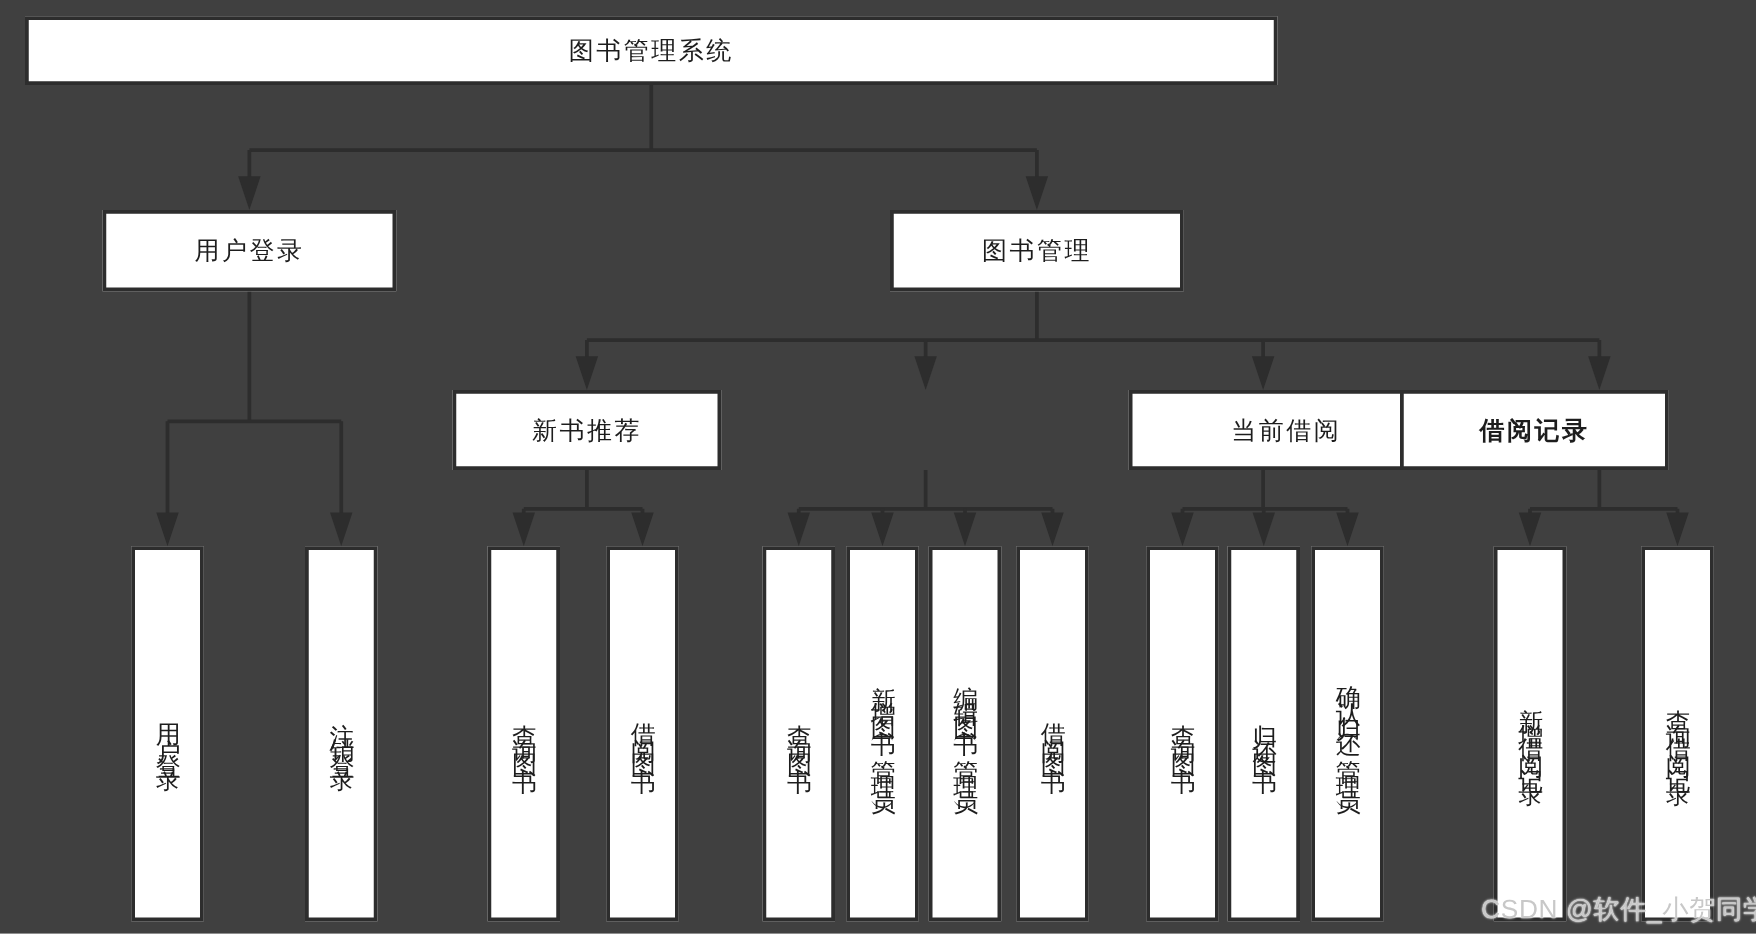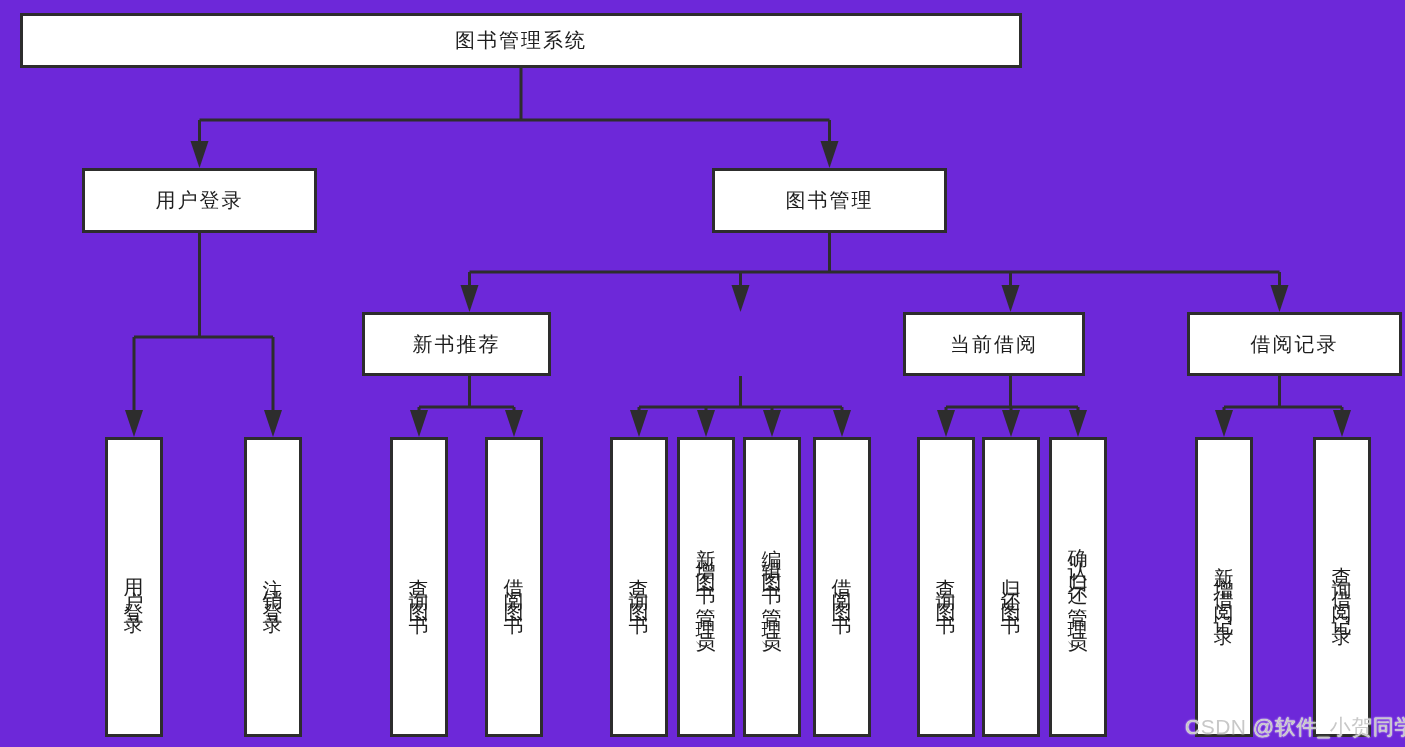--- a/index.html
+++ b/index.html
@@ -4,21 +4,21 @@
 <style>
   html, body {
     margin: 0;
     padding: 0;
     background: #ffffff;
   }
   .stage {
     position: relative;
     width: 1405px;
     height: 747px;
-    background: #6d28d9;
+    background: #404040;
     font-family: "Liberation Sans", sans-serif;
     overflow: hidden;
   }
   .connectors {
     position: absolute;
     left: 0;
     top: 0;
     width: 1405px;
     height: 747px;
   }
@@ -144,23 +144,23 @@
       <path d="M1342 407 V414"></path>
       <polygon points="1342,437 1333,410 1351,410"></polygon>
     </g>
   </svg>
 
   <div class="box hbox" style="left:20px; top:13px; width:1002px; height:55px;">图书管理系统</div>
 
   <div class="box hbox" style="left:82px; top:168px; width:235px; height:65px;">用户登录</div>
   <div class="box hbox" style="left:712px; top:168px; width:235px; height:65px;font-family:Liberation Mono, monospace;">图书管理</div>
 
-  <div class="box hbox" style="left:362px; top:312px; width:189px; height:64px;">新书推荐</div>
-  <div class="box hbox" style="left:903px; top:312px; width:182px; height:64px;">当前借阅</div>
-  <div class="box hbox" style="left:1187px; top:312px; width:215px; height:64px;">借阅记录</div>
+  <div class="box hbox" style="left:362px; top:312px; width:215px; height:64px;">新书推荐</div>
+  <div class="box hbox" style="left:903px; top:312px; width:252px; height:64px;">当前借阅</div>
+  <div class="box hbox" style="left:1120px; top:312px; width:215px; height:64px;font-weight:bold;">借阅记录</div>
 
   <div class="box vbox" style="left:105px; top:437px; width:58px; height:300px;">用户登录</div>
   <div class="box vbox" style="left:244px; top:437px; width:58px; height:300px;">注销登录</div>
 
   <div class="box vbox" style="left:390px; top:437px; width:58px; height:300px;">查询图书</div>
   <div class="box vbox" style="left:485px; top:437px; width:58px; height:300px;">借阅图书</div>
 
   <div class="box vbox" style="left:610px; top:437px; width:58px; height:300px;">查询图书</div>
   <div class="box vbox" style="left:677px; top:437px; width:58px; height:300px;">新增图书（管理员）</div>
   <div class="box vbox" style="left:743px; top:437px; width:58px; height:300px;">编辑图书（管理员）</div>

